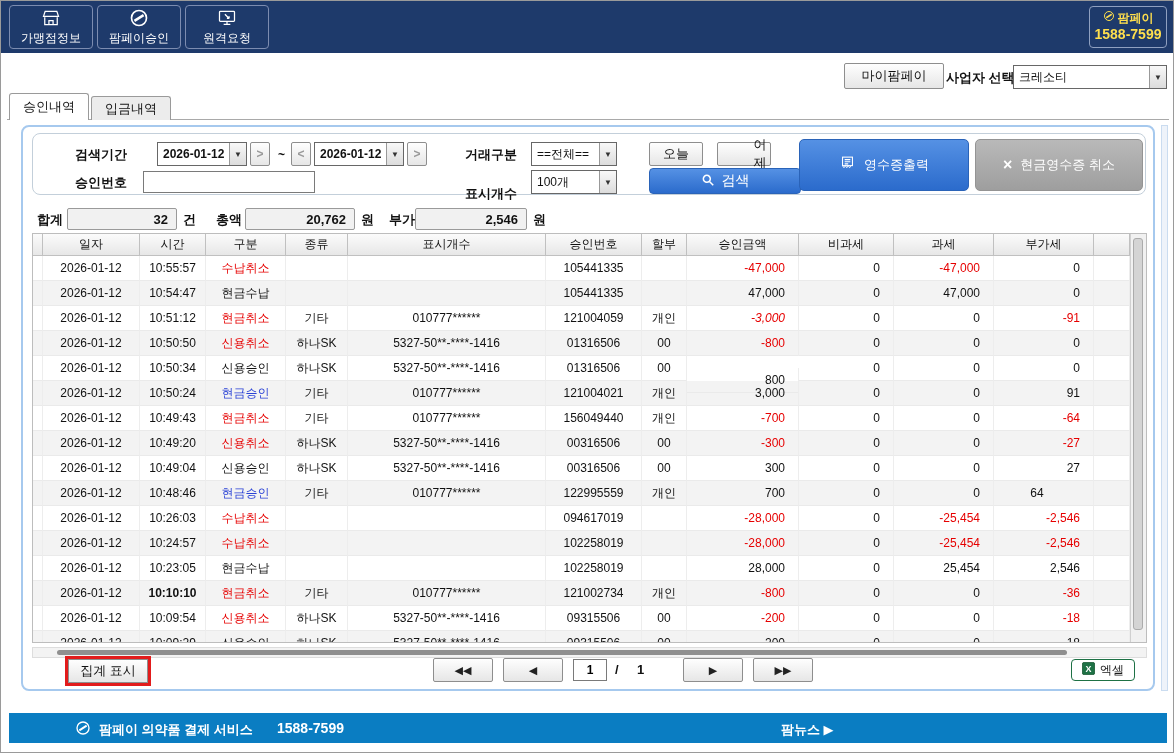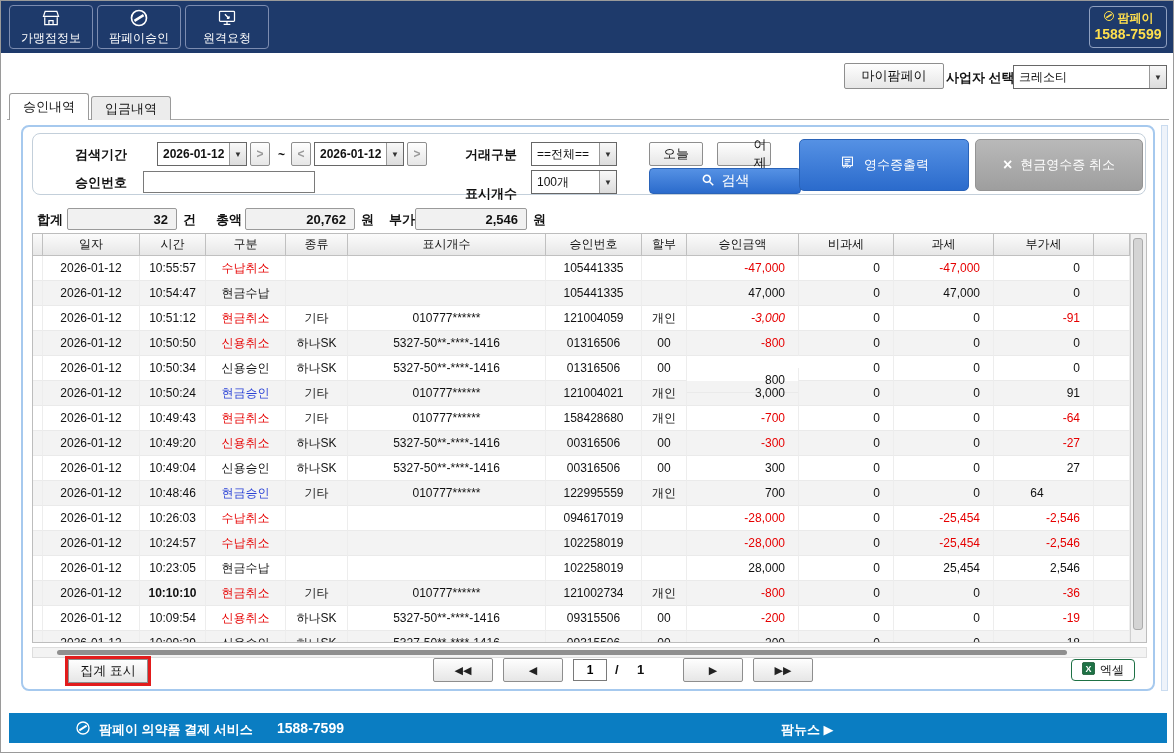--- a/index.html
+++ b/index.html
@@ -336,21 +336,21 @@
             <div class="dcell al-r" style="width: 100px;">91</div>
             <div class="dcell al-c" style="width: 36px;"></div>
           </div>
           <div class="trow drow">
             <div class="dcell al-c" style="width: 10px;"></div>
             <div class="dcell al-c" style="width: 97px;">2026-01-12</div>
             <div class="dcell al-c" style="width: 66px;">10:49:43</div>
             <div class="dcell al-c type-red" style="width: 80px;">현금취소</div>
             <div class="dcell al-c" style="width: 62px;">기타</div>
             <div class="dcell al-c" style="width: 198px;">010777******</div>
-            <div class="dcell al-c" style="width: 96px;">158428680</div>
+            <div class="dcell al-c" style="width: 96px;">156049440</div>
             <div class="dcell al-c" style="width: 45px;">개인</div>
             <div class="dcell al-r neg" style="width: 112px;">-700</div>
             <div class="dcell al-r" style="width: 95px;">0</div>
             <div class="dcell al-r" style="width: 100px;">0</div>
             <div class="dcell al-r neg" style="width: 100px;">-64</div>
             <div class="dcell al-c" style="width: 36px;"></div>
           </div>
           <div class="trow drow">
             <div class="dcell al-c" style="width: 10px;"></div>
             <div class="dcell al-c" style="width: 97px;">2026-01-12</div>
@@ -461,21 +461,21 @@
             <div class="dcell al-c" style="width: 97px;">2026-01-12</div>
             <div class="dcell al-c" style="width: 66px;">10:09:54</div>
             <div class="dcell al-c type-red" style="width: 80px;">신용취소</div>
             <div class="dcell al-c" style="width: 62px;">하나SK</div>
             <div class="dcell al-c" style="width: 198px;">5327-50**-****-1416</div>
             <div class="dcell al-c" style="width: 96px;">09315506</div>
             <div class="dcell al-c" style="width: 45px;">00</div>
             <div class="dcell al-r neg" style="width: 112px;">-200</div>
             <div class="dcell al-r" style="width: 95px;">0</div>
             <div class="dcell al-r" style="width: 100px;">0</div>
-            <div class="dcell al-r neg" style="width: 100px;">-19</div>
+            <div class="dcell al-r neg" style="width: 100px;">-18</div>
             <div class="dcell al-c" style="width: 36px;"></div>
           </div>
           <div class="trow drow">
             <div class="dcell al-c" style="width: 10px;"></div>
             <div class="dcell al-c" style="width: 97px;">2026-01-12</div>
             <div class="dcell al-c" style="width: 66px;">10:09:29</div>
             <div class="dcell al-c type-black" style="width: 80px;">신용승인</div>
             <div class="dcell al-c" style="width: 62px;">하나SK</div>
             <div class="dcell al-c" style="width: 198px;">5327-50**-****-1416</div>
             <div class="dcell al-c" style="width: 96px;">09315506</div>

